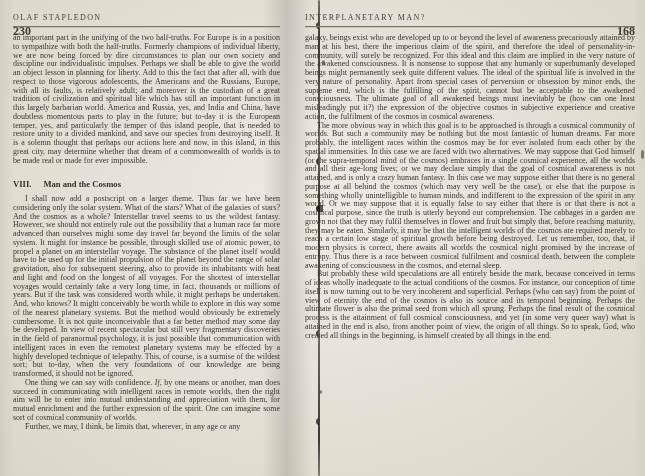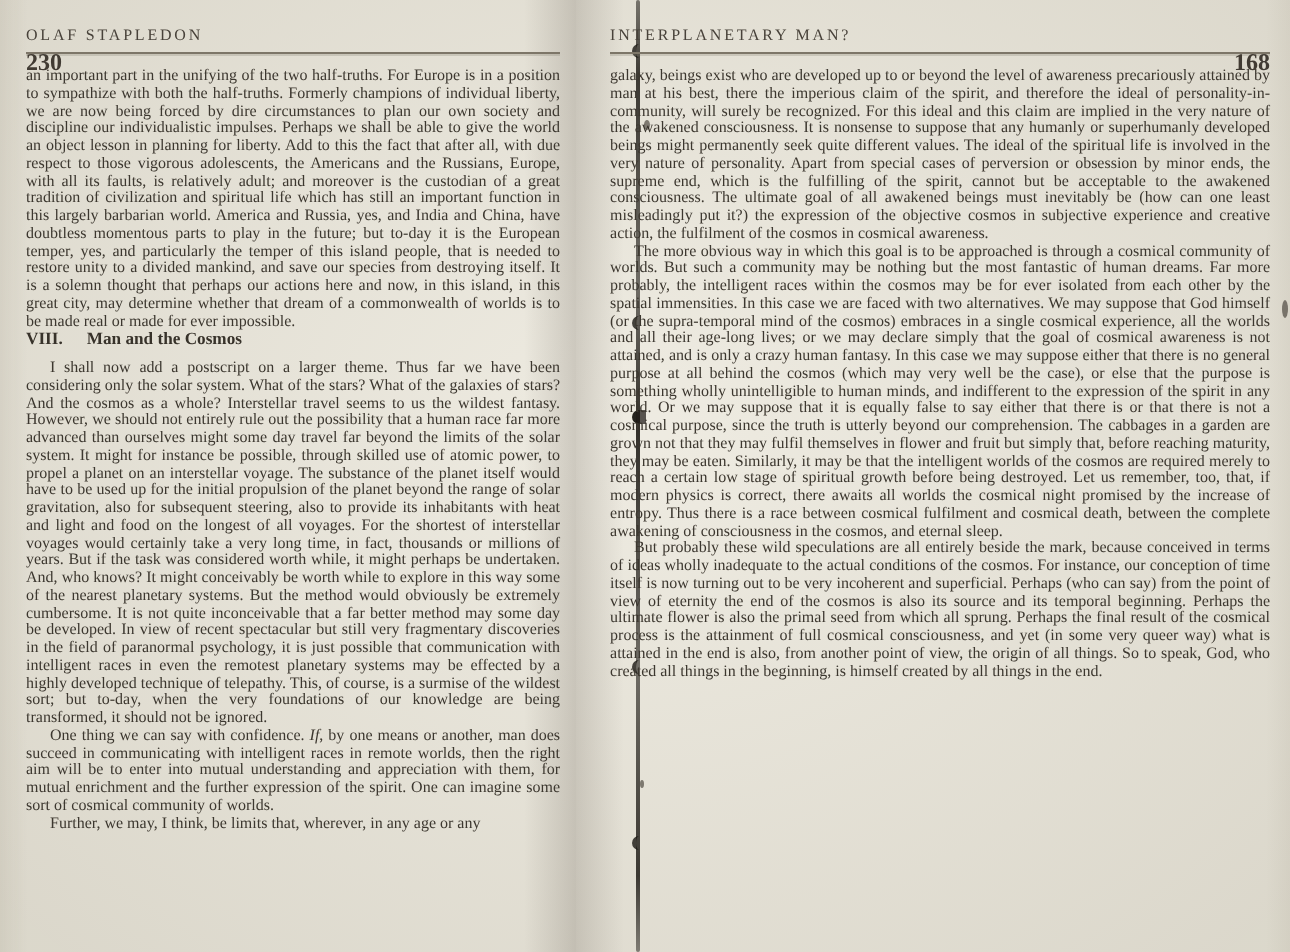--- a/index.html
+++ b/index.html
@@ -83,21 +83,21 @@
     margin: 0;
     text-indent: 12px;
   }
   .page-body p.noindent {
     text-indent: 0;
   }
   .section-heading {
     font-size: 8.6px;
     font-weight: bold;
     color: #37322a;
-    margin: 0 0 6px 0;
+    margin: 15px 0 6px 0;
     text-align: left;
   }
   .section-heading .heading-numeral {
     margin-right: 12px;
   }
   
   .gutter {
     position: absolute;
     left: 314px;
     top: 0;

